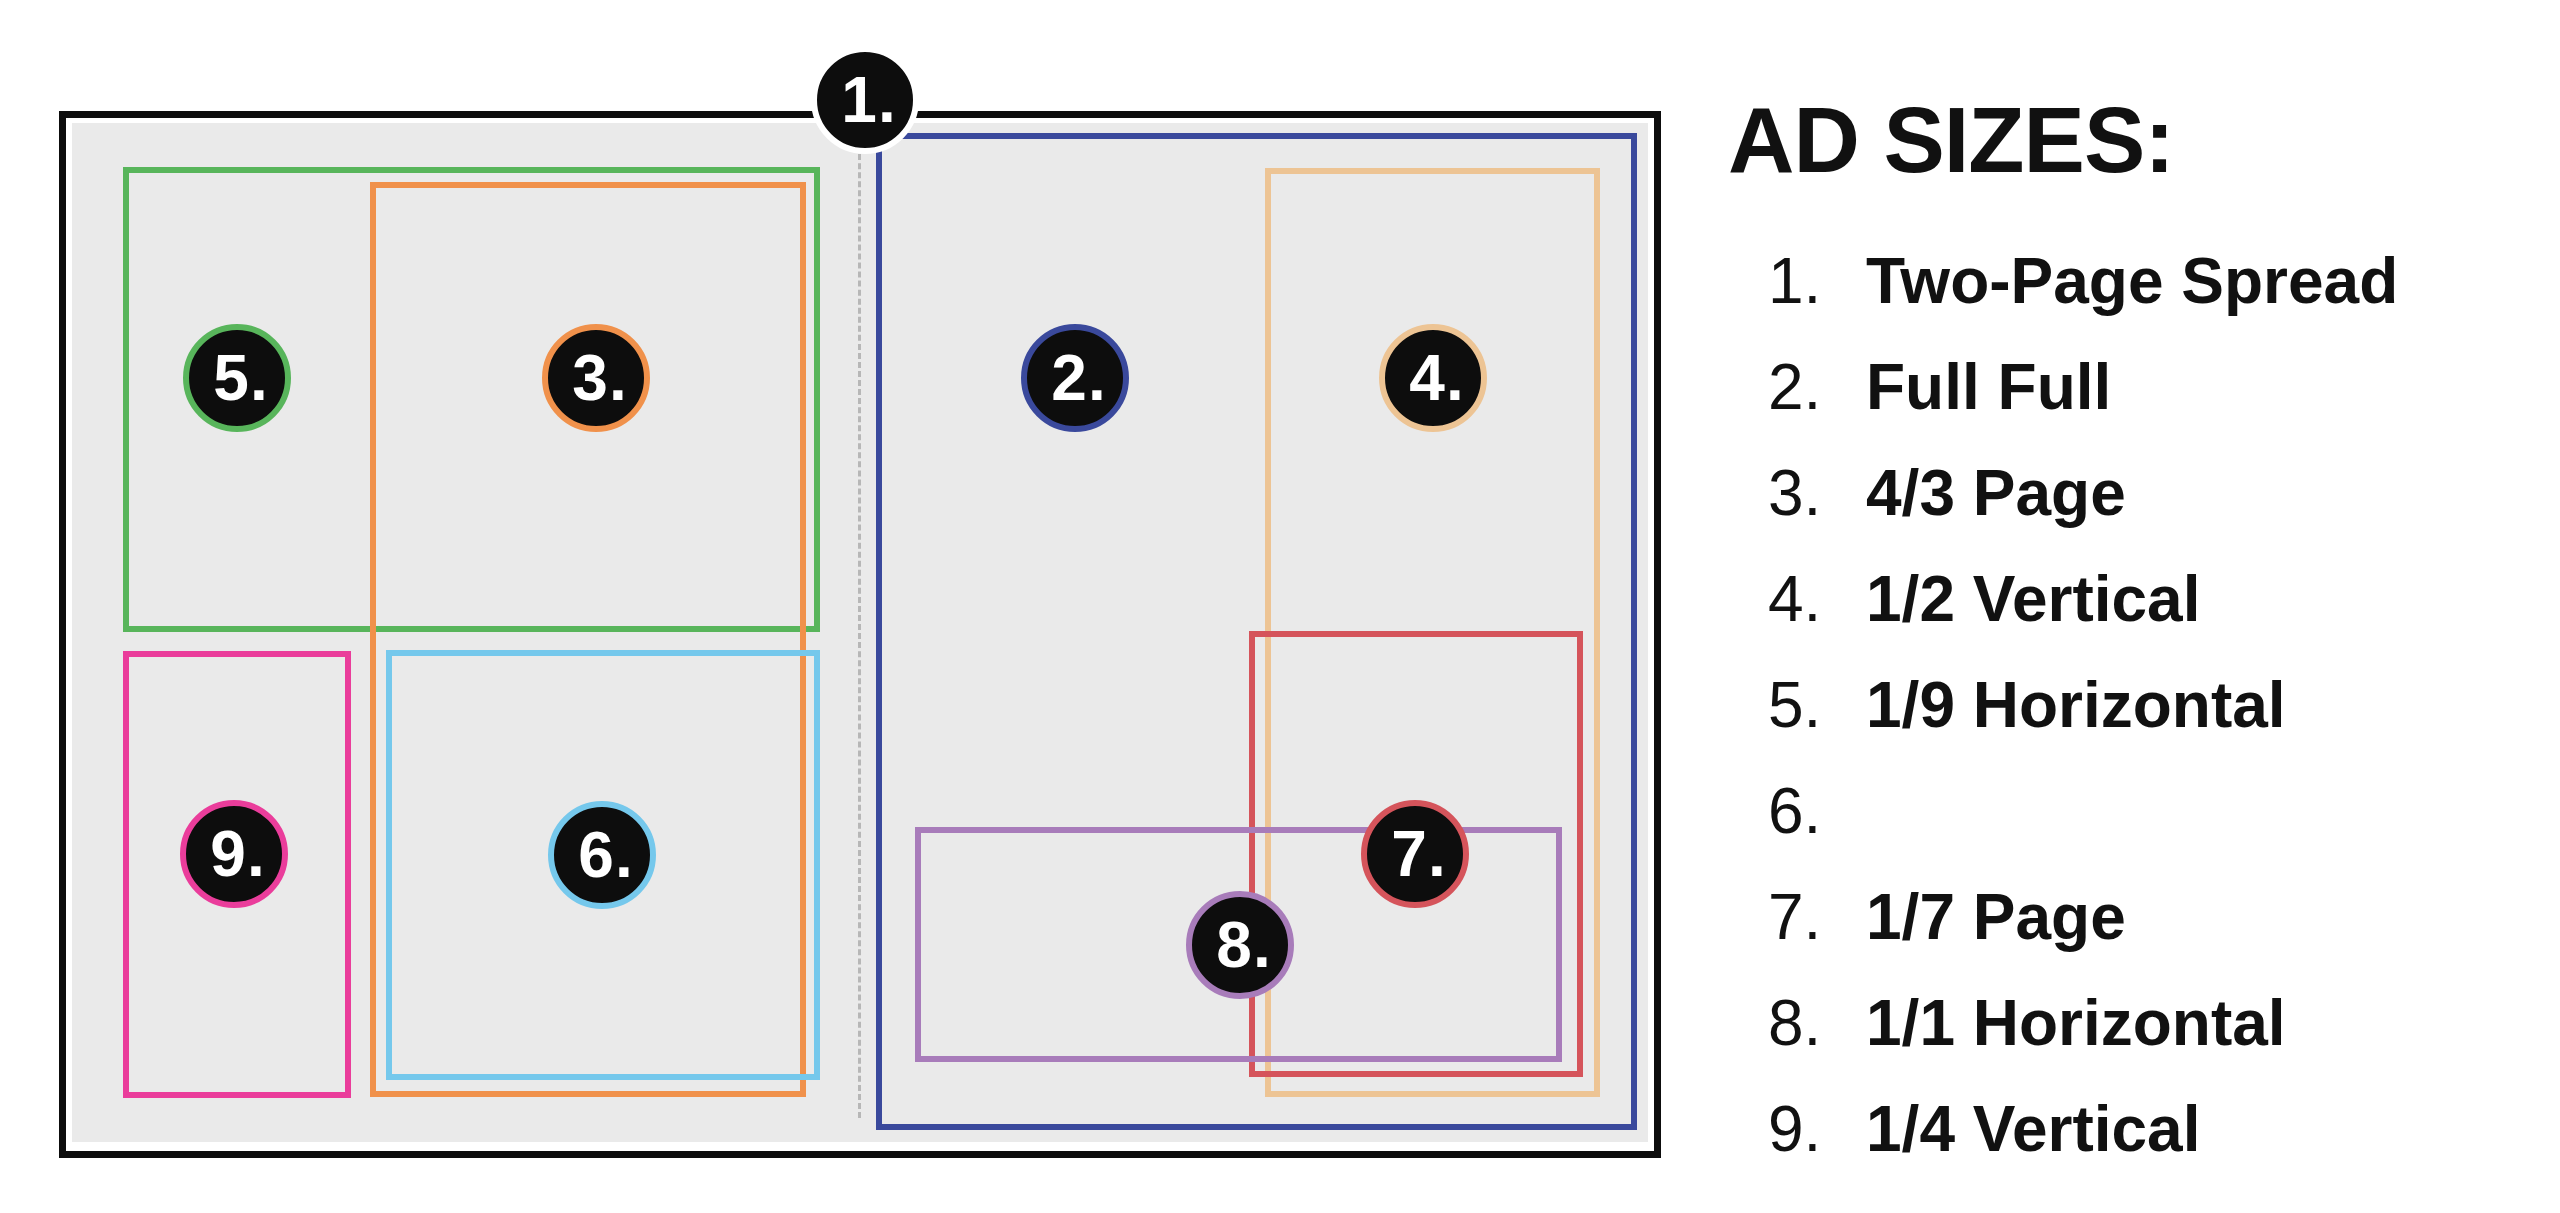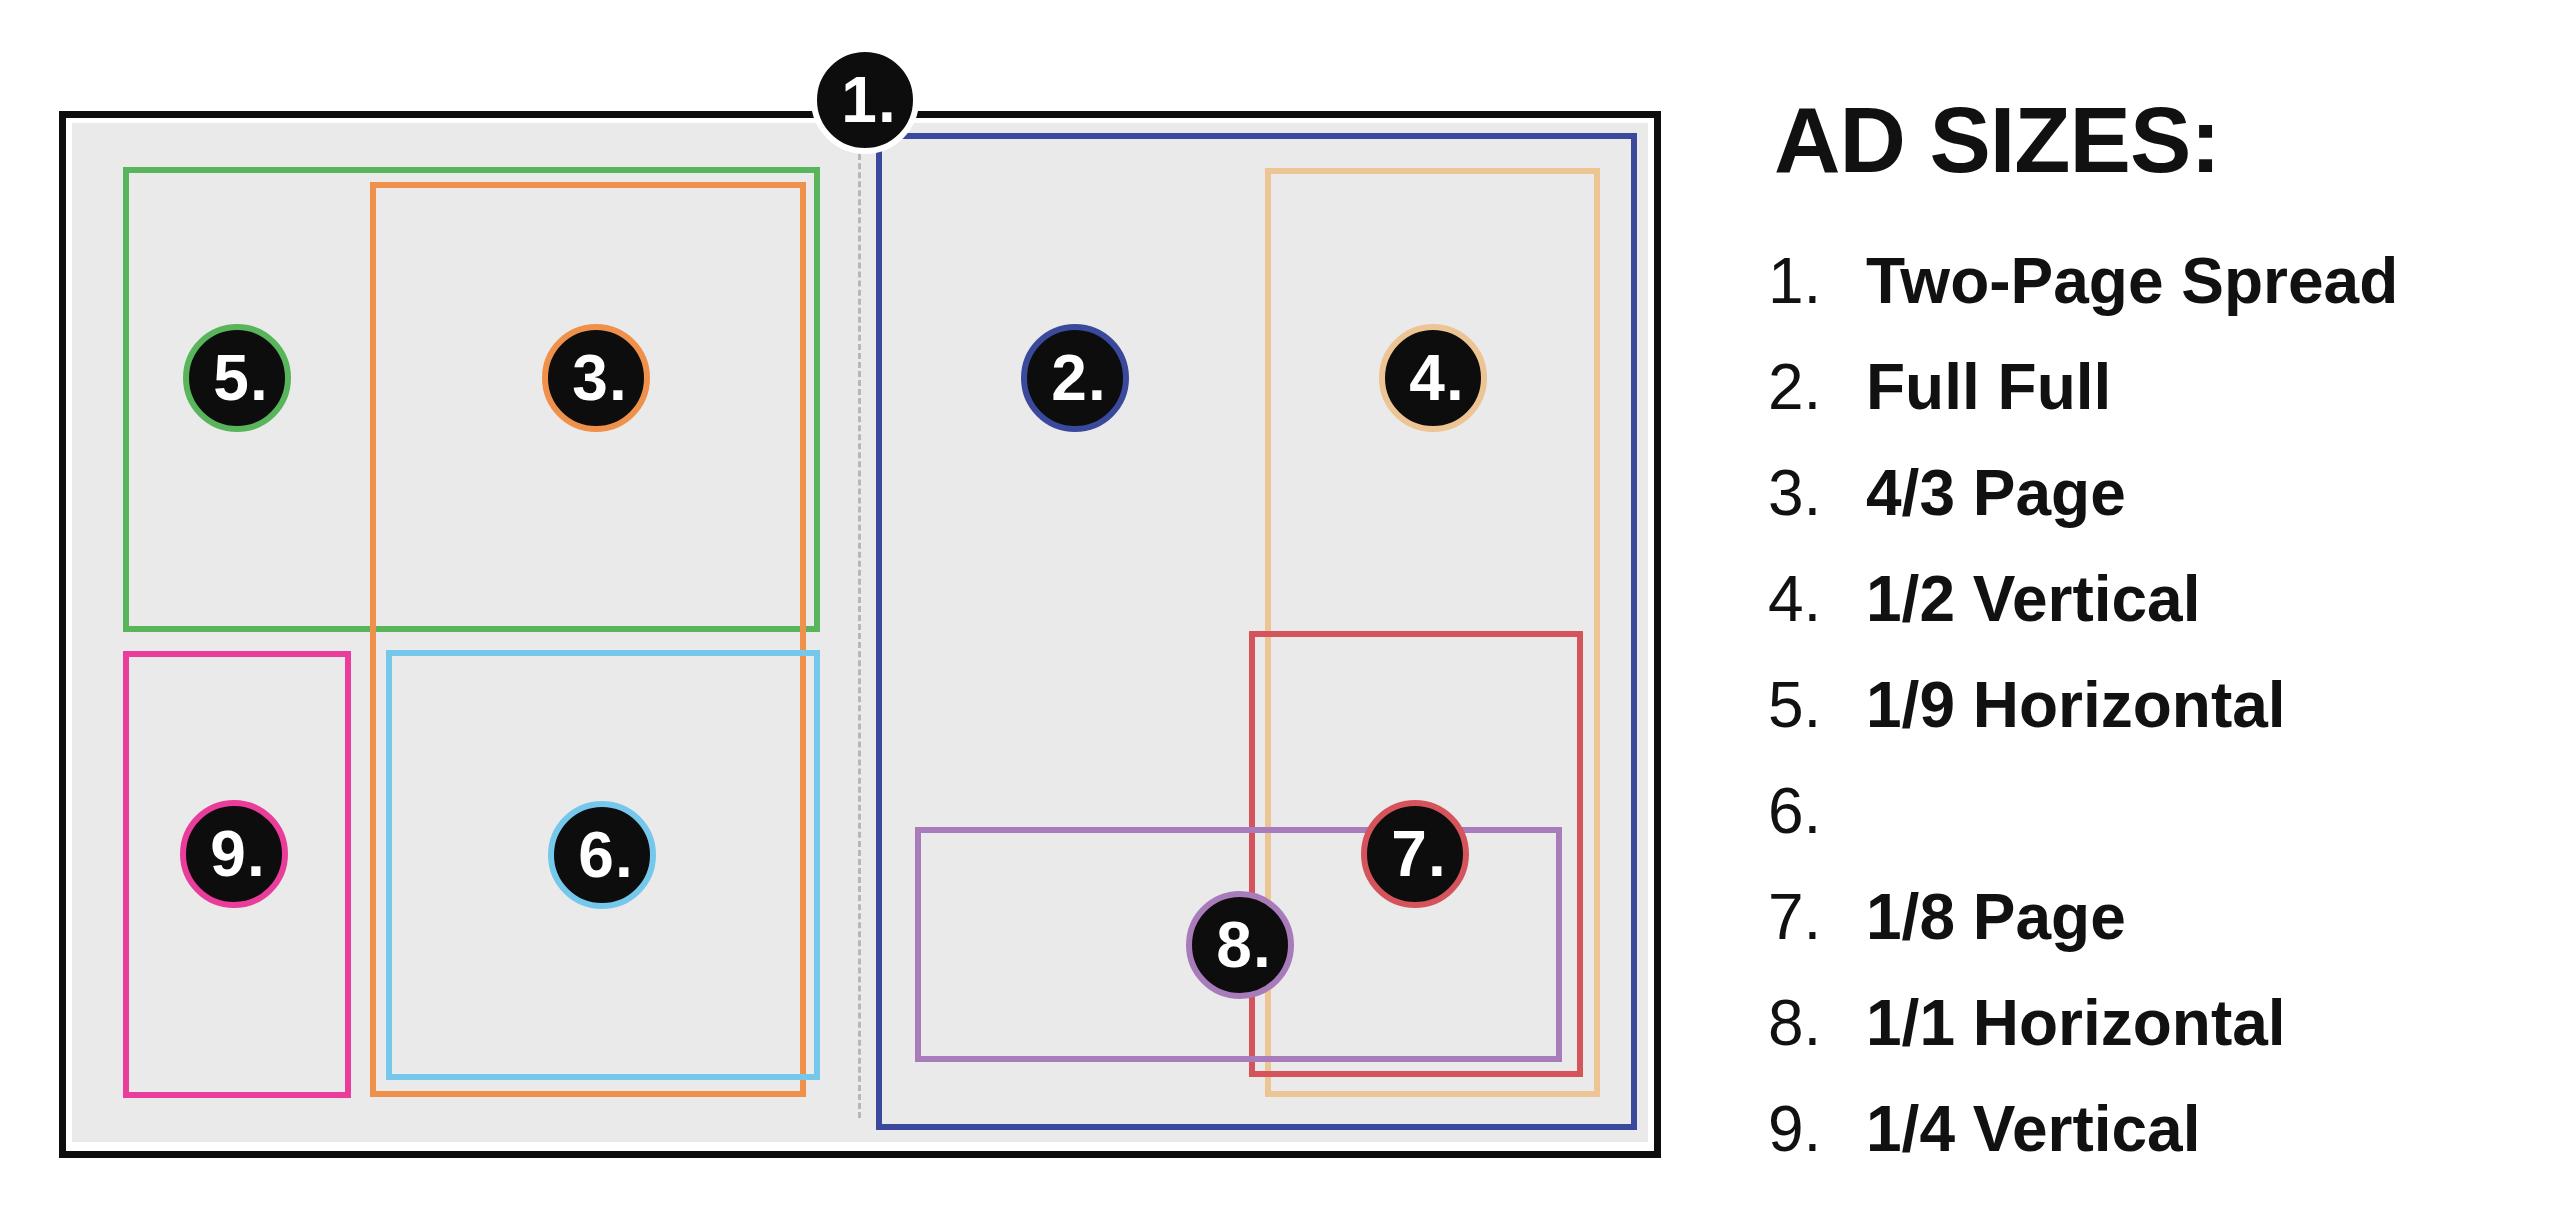--- a/index.html
+++ b/index.html
@@ -45,21 +45,21 @@
   }
   .ad-marker span{
     color:#ffffff;
     font-size:64px;font-weight:700;
     line-height:1;
     padding-left:8px; 
     letter-spacing:1px;
   }
   
   .legend-title{
-    position:absolute;left:1774px;top:88px;
+    position:absolute;left:1728px;top:88px;
     font-size:92px;font-weight:800;color:#111111;
     letter-spacing:-1px;white-space:nowrap;
   }
   .legend-item{
     position:absolute;left:1768px;
     width:790px;height:72px;
     font-size:64px;color:#111111;white-space:nowrap;
   }
   .legend-item .num{
     position:absolute;left:0;top:0;
@@ -138,21 +138,21 @@
   </div>
   <div class="legend-item" style="top:668px">
     <span class="num">5.</span>
     <span class="lbl">1/9 Horizontal</span>
   </div>
   <div class="legend-item" style="top:774px">
     <span class="num">6.</span>
   </div>
   <div class="legend-item" style="top:880px">
     <span class="num">7.</span>
-    <span class="lbl">1/8 Page</span>
+    <span class="lbl">1/7 Page</span>
   </div>
   <div class="legend-item" style="top:986px">
     <span class="num">8.</span>
     <span class="lbl">1/1 Horizontal</span>
   </div>
   <div class="legend-item" style="top:1092px">
     <span class="num">9.</span>
     <span class="lbl">1/4 Vertical</span>
   </div>
 

